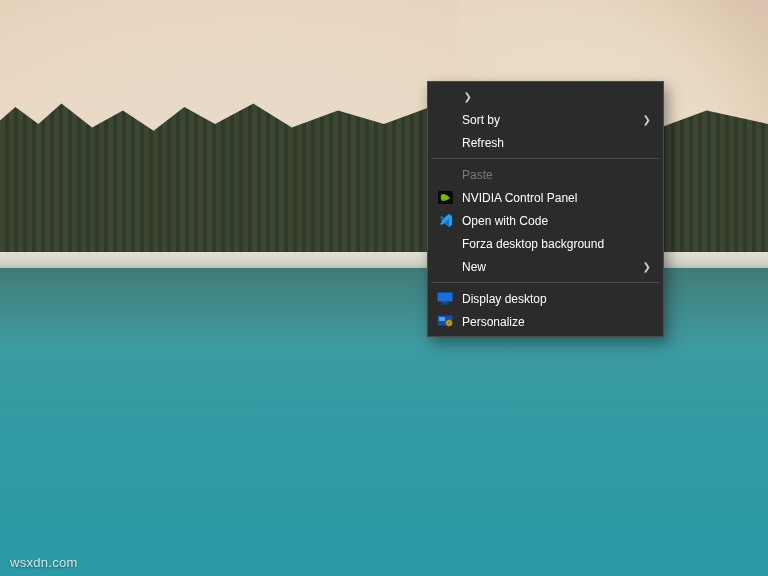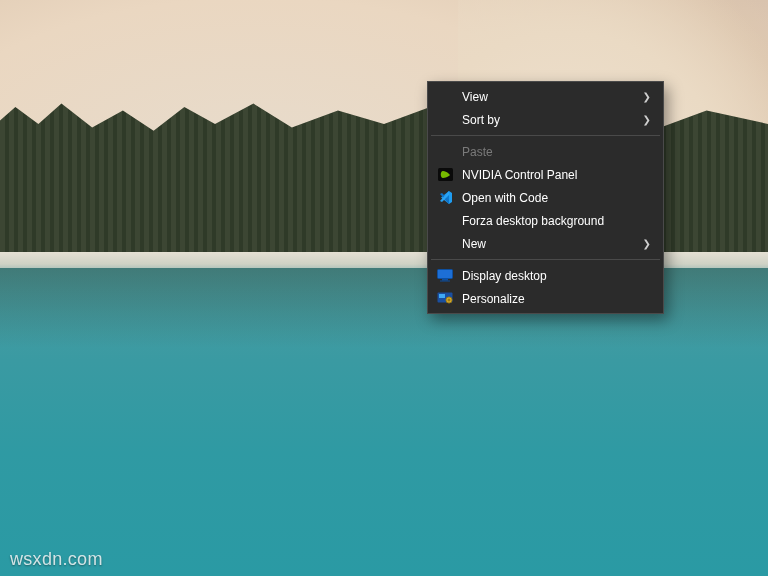--- a/index.html
+++ b/index.html
@@ -33,21 +33,21 @@
   }
   .shore { position:absolute; left:0; right:0; top:252px; height:20px;
     background: linear-gradient(180deg,#e4e0d3 0%, #cfd2c5 60%, #9ab9b4 100%);
   }
   .lake { position:absolute; left:0; right:0; top:268px; bottom:0;
     background: linear-gradient(180deg,#4e9fa3 0%, #3a9aa2 30%, #2f9aa3 60%, #2a9aa4 100%);
   }
   .lake-reflect { position:absolute; left:0; right:0; top:268px; height:80px;
     background: linear-gradient(180deg, rgba(40,55,40,.35) 0%, rgba(40,55,40,0) 100%);
   }
-  .watermark { position:absolute; left:10px; bottom:6px; color:rgba(255,255,255,.8); font-size:18px; letter-spacing:.3px; text-shadow:0 1px 2px rgba(0,0,0,.4);}
+  .watermark { position:absolute; left:10px; bottom:6px; color:rgba(255,255,255,.8); font-size:13px; letter-spacing:.3px; text-shadow:0 1px 2px rgba(0,0,0,.4);}
   
   .menu {
     position:absolute; left:427px; top:81px; width:237px;
     background:#2b2b2b; border:1px solid #4a4a4a; box-shadow:4px 6px 14px rgba(0,0,0,.4);
     padding:3px 2px; color:#fff; font-size:12px;
   }
   .item { display:flex; align-items:center; height:23px; padding:0 10px 0 6px; gap:8px; cursor:default; }
   .item .iconbox { width:18px; height:16px; display:flex; align-items:center; justify-content:center; }
   .item .label { flex:1; white-space:nowrap; }
   .item .arrow { width:10px; text-align:right; color:#cfcfcf; font-size:10px; }
@@ -66,27 +66,30 @@
   <div class="mountain2"></div>
   <div class="trees"></div>
   <div class="shore"></div>
   <div class="lake"></div>
   <div class="lake-reflect"></div>
 
   <div class="menu">
 
     <div class="item">
       <span class="spacer"></span>
-      <span class="label">View</span>
       <span class="arrow">❯</span>
     </div>
     <div class="item">
       <span class="spacer"></span>
       <span class="label">Sort by</span>
       <span class="arrow">❯</span>
+    </div>
+    <div class="item">
+      <span class="spacer"></span>
+      <span class="label">Refresh</span>
     </div>
 
     <div class="sep"></div>
 
     <div class="item disabled">
       <span class="spacer"></span>
       <span class="label">Paste</span>
     </div>
     <div class="item">
       <span class="iconbox">

